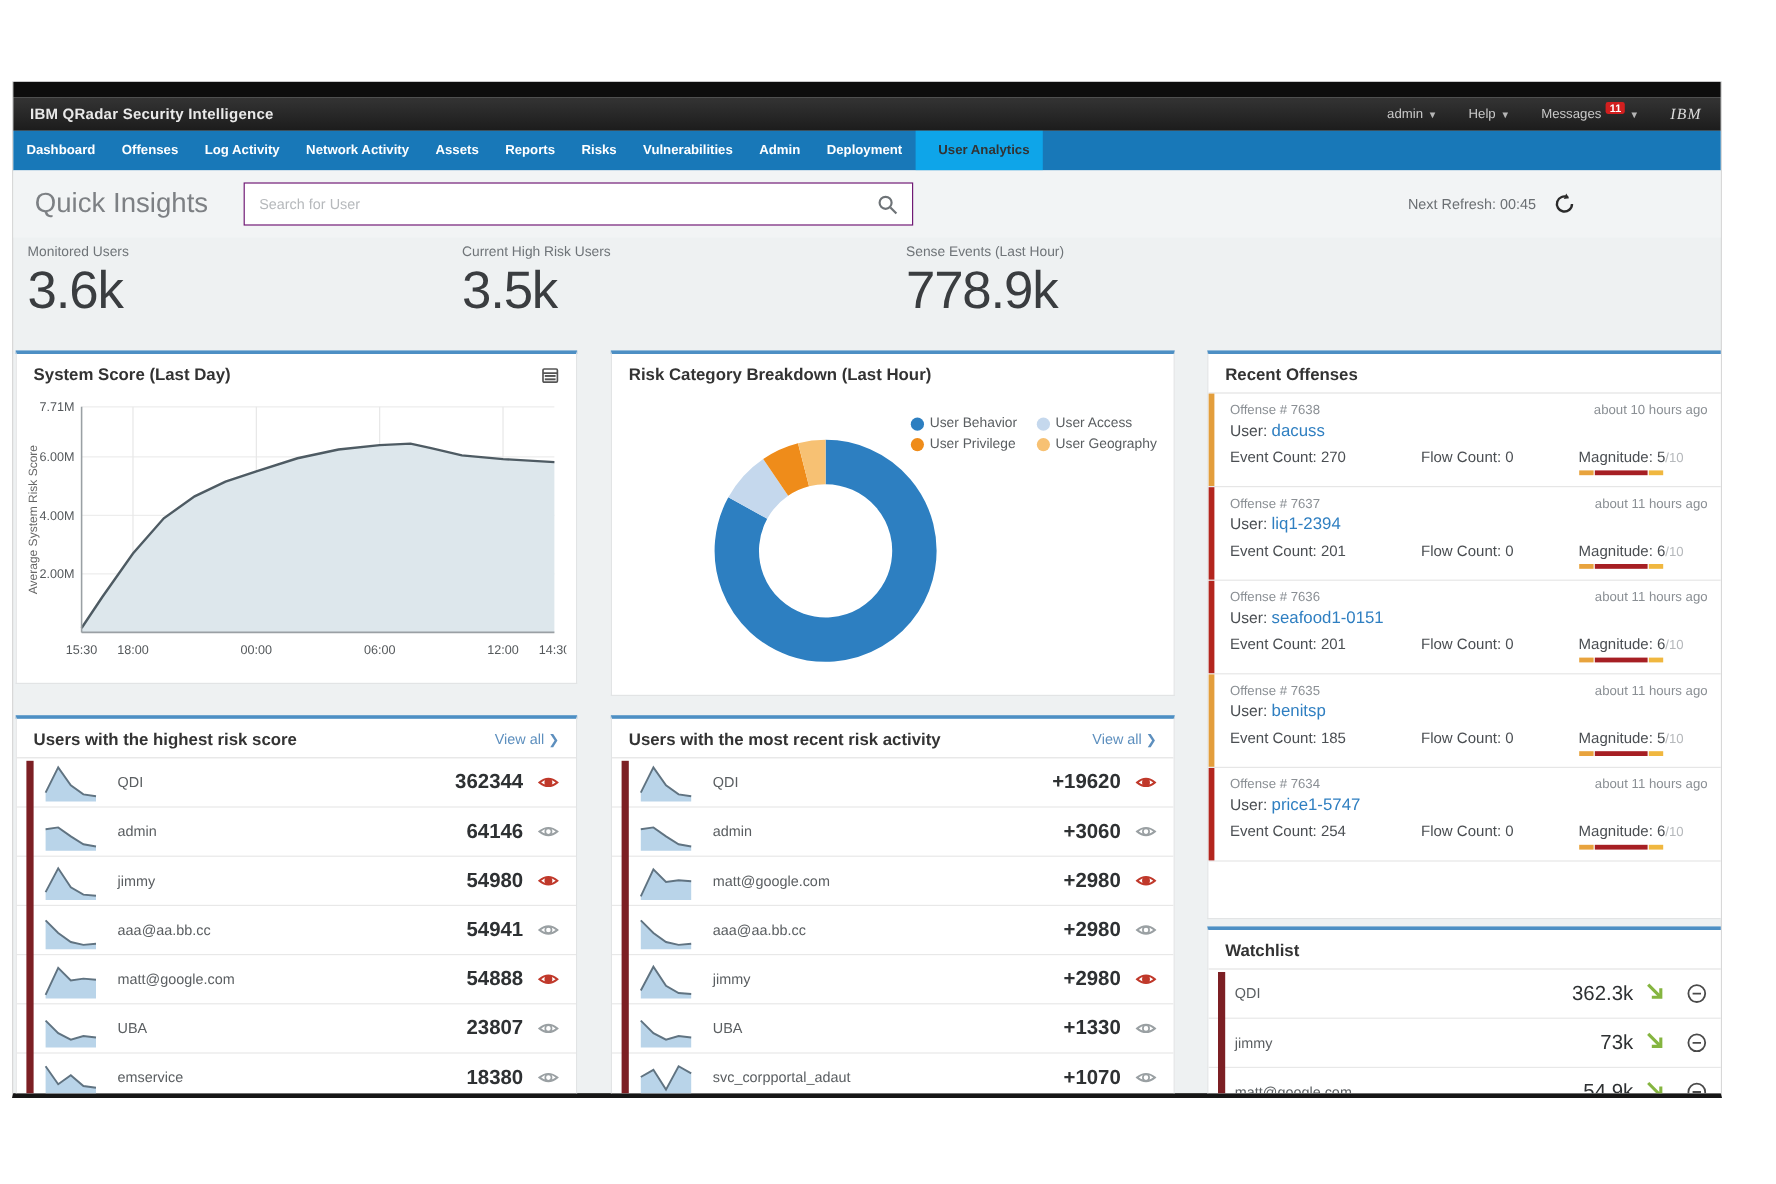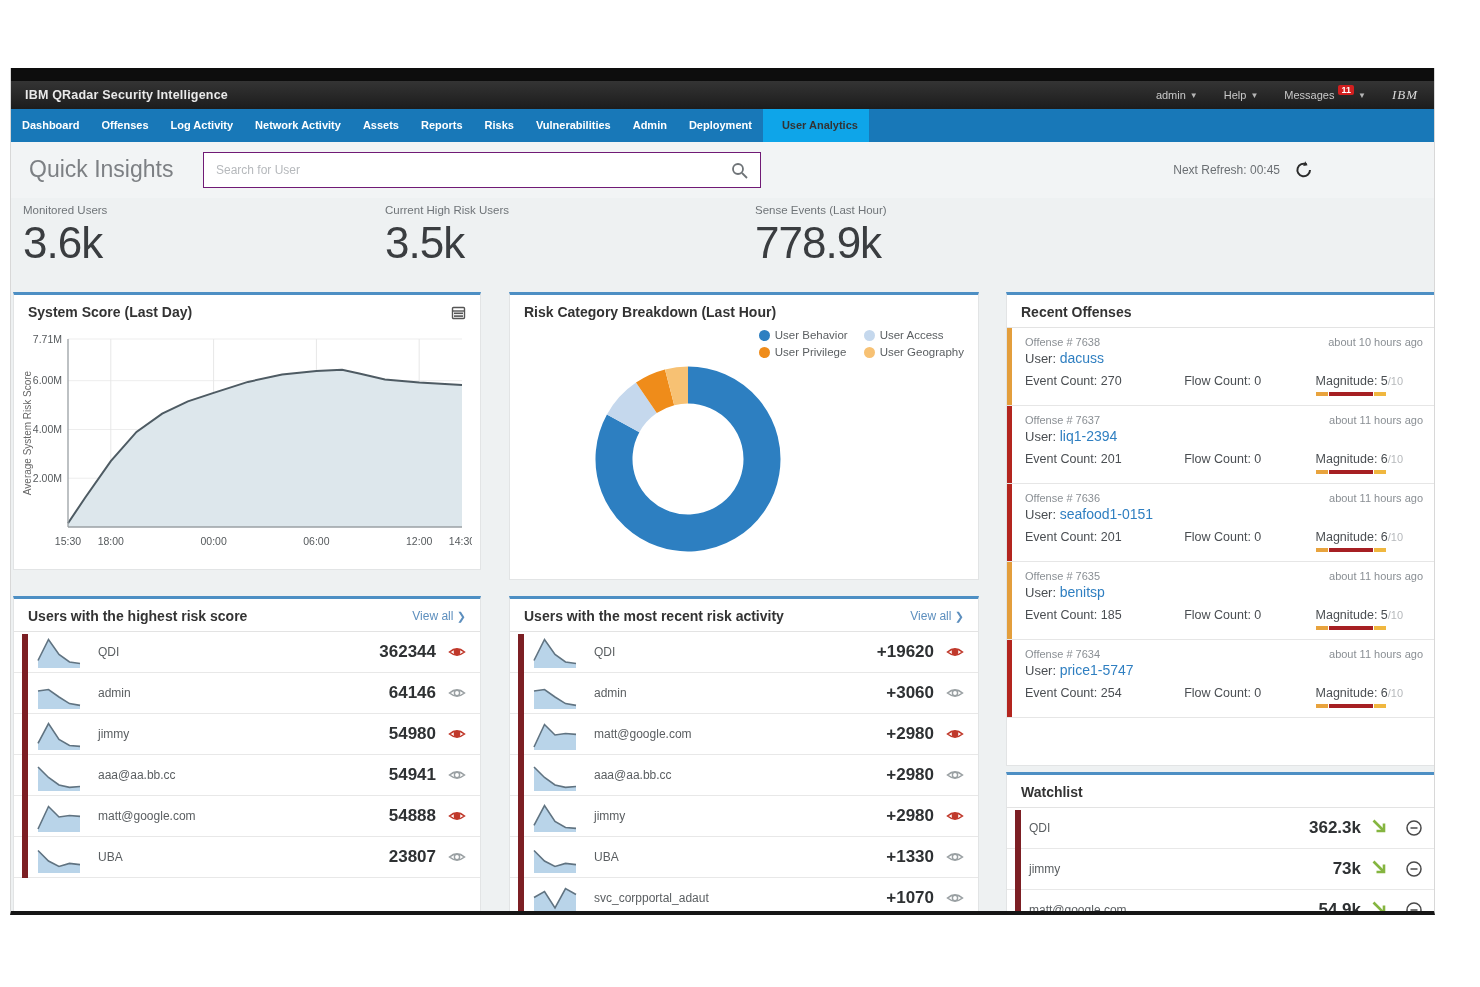--- a/index.html
+++ b/index.html
@@ -70,25 +70,25 @@
   
   .userlist { position:relative; }
   .userlist .redbar { position:absolute; left:8px; top:2px; bottom:0; width:6px; background:#7c1f24; }
   .urow { display:flex; align-items:center; height:41px; border-bottom:1px solid #e8e8e8; padding:0 14px 0 22px; cursor:pointer; }
   .urow .uname { font-size:12px; color:#5a5e61; margin-left:16px; }
   .urow .uval { margin-left:auto; font-size:17px; font-weight:bold; color:#2e3133; }
   .urow .eye { width:30px; display:flex; justify-content:flex-end; }
   
   .wrow { display:flex; align-items:center; height:41px; border-bottom:1px solid #e8e8e8; padding:0 14px 0 22px; }
   .wrow .wname { font-size:12px; color:#5a5e61; }
-  .wrow .wval { margin-left:auto; font-size:17px; font-weight:bold; color:#2e3133; }
+  .wrow .wval { margin-left:auto; font-size:17px; font-weight:normal; color:#2e3133; }
   .wrow .trend { margin-left:10px; }
   .wrow .rm { margin-left:18px; cursor:pointer; display:flex; }
   
-  .legend { position:absolute; right:14px; top:34px; display:grid; grid-template-columns:auto auto; column-gap:16px; row-gap:5px; }
+  .legend { position:absolute; right:14px; top:52px; display:grid; grid-template-columns:auto auto; column-gap:16px; row-gap:5px; }
   .lgitem { display:flex; align-items:center; gap:5px; font-size:11.5px; color:#5a5e61; }
   .lgdot { width:11px; height:11px; border-radius:50%; }
 </style>
 </head>
 <body>
 
 <div id="shot">
   <div class="topstrip"></div>
 
   <div class="titlebar">
@@ -404,20 +404,34 @@
           </svg>
           <span class="uname">UBA</span>
           <span class="uval">23807</span>
           <span class="eye">
             <svg width="18" height="14" viewBox="0 0 18 14">
               <path d="M1.5 7 Q9 0.8 16.5 7 Q9 13.2 1.5 7 Z" fill="none" stroke="#9aa0a3" stroke-width="1.6"></path>
               <circle cx="9" cy="7" r="2.6" fill="none" stroke="#9aa0a3" stroke-width="1.4"></circle>
             </svg>
           </span>
         </div>
+        <div class="urow">
+          <svg width="46" height="38" viewBox="0 0 46 38">
+            <path d="M2.0 9.5 L12.5 24.5 L23.0 17.0 L33.5 26.0 L44.0 27.5 L 44 35 L 2 35 Z" fill="#b9d4e9" stroke="none"></path>
+            <path d="M2.0 9.5 L12.5 24.5 L23.0 17.0 L33.5 26.0 L44.0 27.5" fill="none" stroke="#607381" stroke-width="1.6"></path>
+          </svg>
+          <span class="uname">emservice</span>
+          <span class="uval">18380</span>
+          <span class="eye">
+            <svg width="18" height="14" viewBox="0 0 18 14">
+              <path d="M1.5 7 Q9 0.8 16.5 7 Q9 13.2 1.5 7 Z" fill="none" stroke="#9aa0a3" stroke-width="1.6"></path>
+              <circle cx="9" cy="7" r="2.6" fill="none" stroke="#9aa0a3" stroke-width="1.4"></circle>
+            </svg>
+          </span>
+        </div>
       </div>
   </div>
 
   <div class="panel" id="panelE">
     <div class="phead underline">
       <span class="ptitle">Users with the most recent risk activity</span>
       <span class="spacer"></span>
       <span class="viewall"><span>View all</span> <span class="chev">❯</span></span>
     </div>
     <div class="userlist" id="listActivity">

